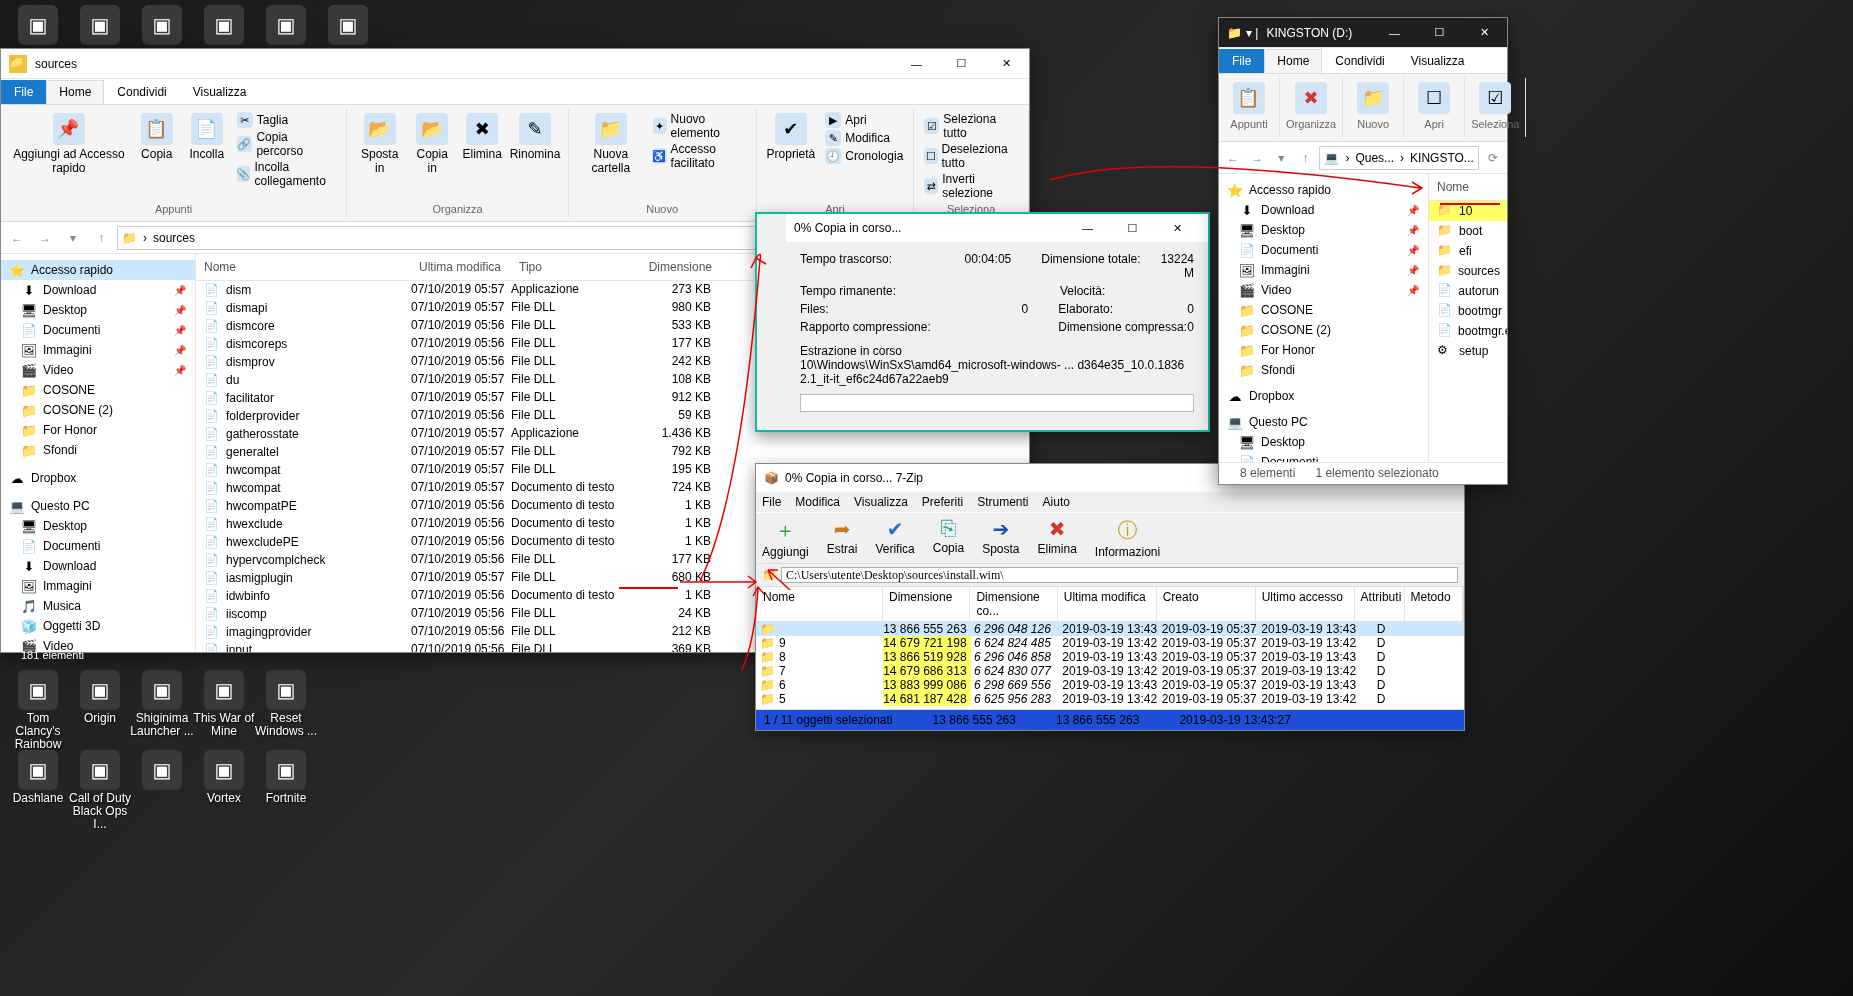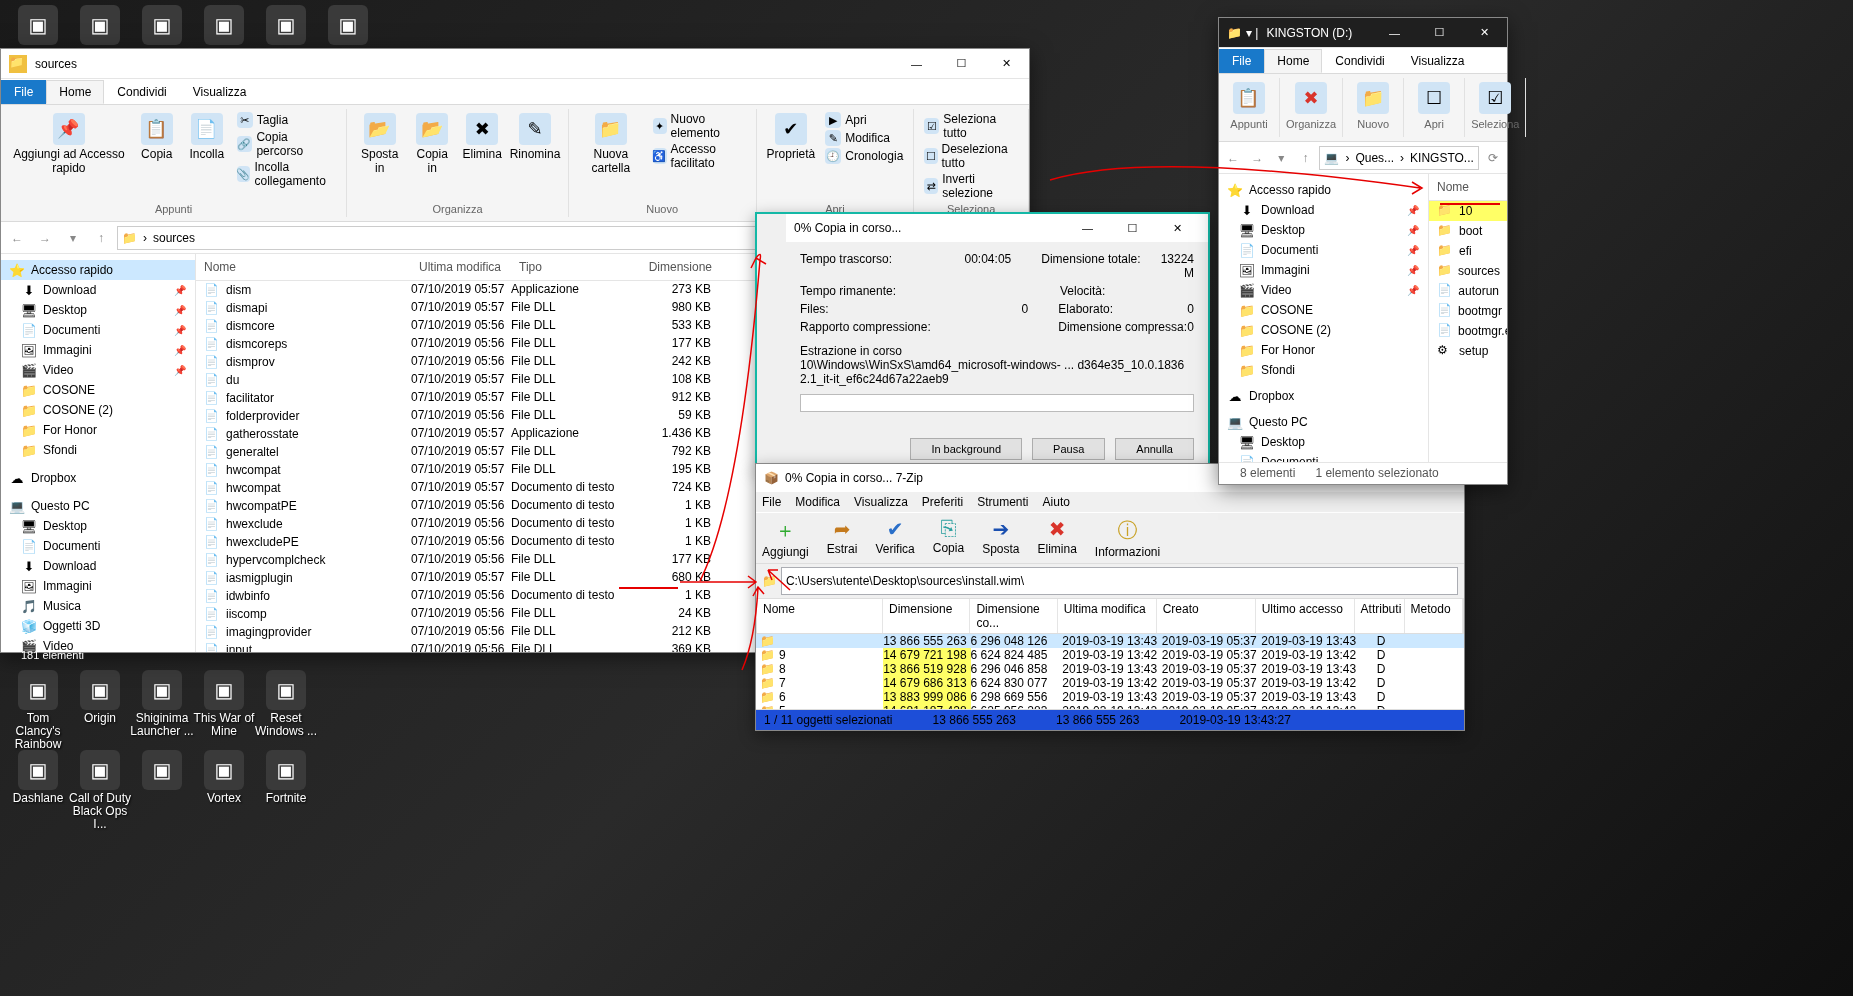--- a/index.html
+++ b/index.html
@@ -75,29 +75,29 @@
 .dlgbtns { display:flex; gap:10px; justify-content:flex-end; padding:8px 14px;}
 .dlgbtn { border:1px solid #adadad; background:#e1e1e1; padding:4px 20px; font-size:11px; cursor:pointer;}
 
 
 .zmgr { position:absolute; background:#f0f0f0; border:1px solid #888; box-shadow:0 5px 15px rgba(0,0,0,.4); display:flex; flex-direction:column;}
 .zmenubar { background:#f0f0f0; padding:3px 6px; font-size:12px; display:flex; gap:14px;}
 .ztoolbar { background:#f0f0f0; padding:4px 6px; display:flex; gap:18px; border-top:1px solid #fff;}
 .zbtn { display:flex; flex-direction:column; align-items:center; font-size:11px; cursor:pointer; gap:1px;}
 .zbtn .zi { font-size:20px;}
 .zaddr { display:flex; padding:3px 6px; gap:4px; border-top:1px solid #ddd; align-items:center;}
-.zaddr input { flex:1; border:1px solid #abadb3; height:28px; padding:0 4px; font-size:12px;}
+.zaddr input { flex:1; border:1px solid #abadb3; height:16px; padding:0 4px; font-size:12px;font-family:Liberation Serif, serif;}
 .zhdr { display:flex; background:#fff; border:1px solid #ddd; font-size:12px;}
 .zhdr > div { padding:3px 6px; border-right:1px solid #e5e5e5;}
 .zrows { background:#fff; flex:1; overflow:auto;}
 .zrow { display:flex; font-size:12px; padding:0 0;}
 .zrow .zc1 { width:130px; display:flex; gap:4px; align-items:center; padding-left:4px;}
 .zrow .zc2 { width:90px; text-align:right; background:#ffff66; padding-right:4px;}
 .zrow .zc2.nohl { background:transparent;}
-.zrow .zc3 { width:90px; text-align:left; padding-right:4px;}
+.zrow .zc3 { width:90px; text-align:center; padding-right:4px;font-style:italic;}
 .zrow .zc4,.zrow .zc5,.zrow .zc6 { width:102px; padding-left:4px;}
 .zrow .zc7 { width:50px; text-align:center;}
 .zrow .zc8 { width:60px;}
 .zrow.sel { background:#cce8ff;}
 .zstatus { border-top:1px solid #ddd; padding:3px 8px; font-size:11px; background:#1d4ed8; display:flex; gap:40px;}
 
 
 .win.dark .titlebar { background:#1f1f1f; color:#fff;}
 .win.dark .winbtn { color:#fff;}
 
@@ -645,25 +645,20 @@
       </div>
     <div class="dlgrow">
         <div class="l1">Rapporto compressione:</div>
         <div class="v1"></div>
         <div class="l2" style="margin-left:30px">Dimensione compressa:</div>
         <div class="v2">0</div>
       </div>
     <div style="margin-top:10px">Estrazione in corso</div>
     <div style="word-break:break-all">10\Windows\WinSxS\amd64_microsoft-windows- ... d364e35_10.0.18362.1_it-it_ef6c24d67a22aeb9</div>
     <div class="progress"></div>
-  </div>
-  <div class="dlgbtns">
-    <button class="dlgbtn">In background</button>
-    <button class="dlgbtn">Pausa</button>
-    <button class="dlgbtn">Annulla</button>
   </div>
 </div>
 
 <div class="zmgr" style="left:755px; top:463px; width:710px; height:268px;">
   <div class="dlgtitle" style="background:#fff;">
     <span>📦</span>
     <span style="margin-left:6px">0% Copia in corso... 7-Zip</span>
   </div>
   <div class="zmenubar" id="zmenu">
       <span style="cursor: pointer;">File</span>

